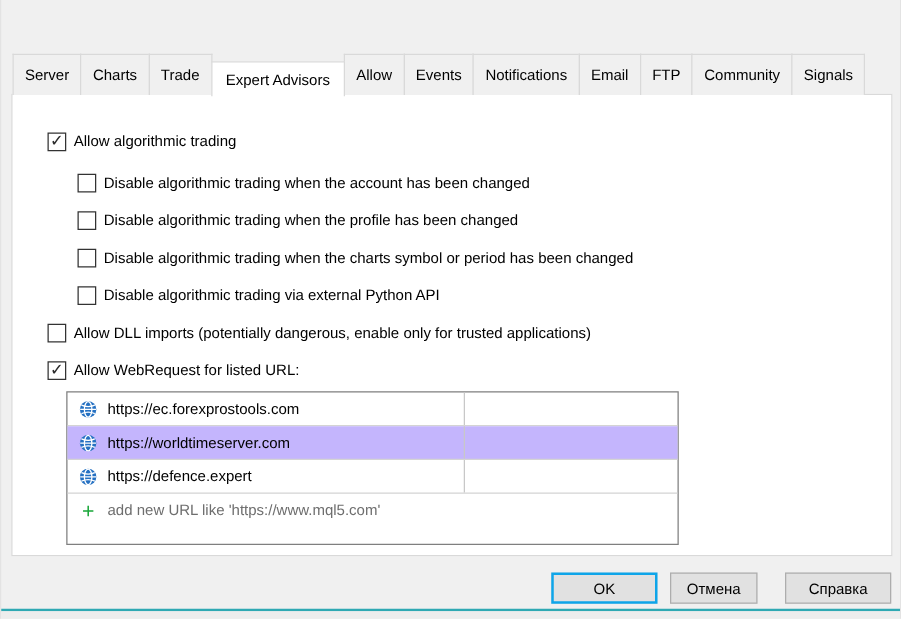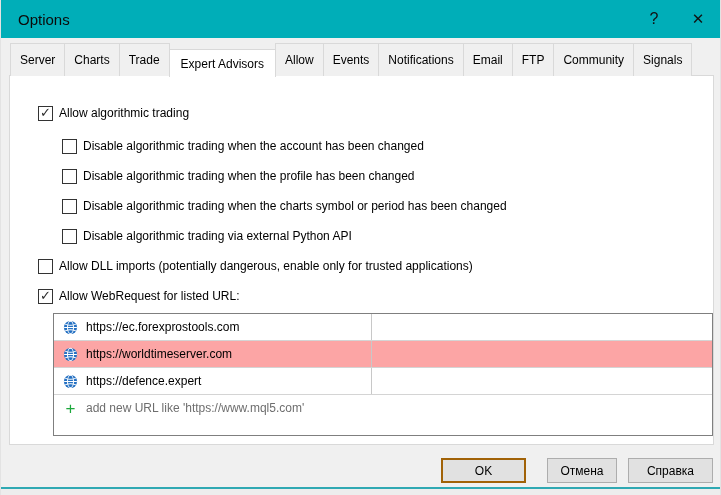--- a/index.html
+++ b/index.html
@@ -52,62 +52,55 @@
     width:15px; height:15px; background:#fff; border:1px solid #333;
     display:flex; align-items:center; justify-content:center; flex:0 0 15px;
     cursor:pointer;
   }
   .checkbox .check { display:none; font-size:13px; line-height:13px; color:#2b2b2b; margin-top:-2px; }
   .checkbox.checked .check { display:block; }
   .opt-label { font-size:12px; color:#000; margin-left:6px; white-space:nowrap; }
 
   
   .url-list {
-    position:absolute; left:43px; top:237px; width:660px; height:123px;
+    position:absolute; left:43px; top:237px; width:490px; height:123px;
     background:#fff; border:1px solid #7f7f7f;
   }
   .url-row { display:flex; align-items:stretch; height:27px; border-bottom:1px solid #d4d4d4; cursor:pointer; }
-  .url-row.selected { background:#fca5a5; }
+  .url-row.selected { background:#c4b5fd; }
   .url-cell {
     width:318px; flex:0 0 318px; display:flex; align-items:center;
     padding-left:9px; border-right:1px solid #c8c8c8;
   }
   .url-text { font-size:12px; color:#000; margin-left:8px; white-space:nowrap; }
   .globe { width:15px; height:15px; flex:0 0 15px; }
   .add-row { display:flex; align-items:center; height:26px; padding-left:9px; cursor:pointer; }
   .plus { color:#1ca83c; font-size:17px; line-height:15px; width:15px; text-align:center; font-weight:400; }
   .add-text { font-size:12px; color:#6e6e6e; margin-left:8px; white-space:nowrap; }
 
   
   .btn {
     position:absolute; top:458px; height:25px; background:#e1e1e1;
     border:1px solid #adadad; font-size:12px; color:#000; cursor:pointer;
     font-family:"Liberation Sans","DejaVu Sans",sans-serif;
     display:flex; align-items:center; justify-content:center;
   }
-  .btn.default { border:2px solid #a16207; }
+  .btn.default { border:2px solid #0ea5e9; }
   .btn-ok { left:440px; width:85px; }
-  .btn-cancel { left:546px; width:70px; }
+  .btn-cancel { left:535px; width:70px; }
   .btn-help { left:627px; width:85px; }
 
   .bottom-border { position:absolute; left:0; top:487px; width:100%; height:2px; background:#2fa9b3; }
   .below-strip { position:absolute; left:0; top:489px; width:100%; height:6px; background:#ededed; }
 </style>
 </head>
 <body>
 
 <div class="window">
 
-  <div class="titlebar">
-    <div class="title">Options</div>
-    <div class="title-controls">
-      <button class="cap-btn">?</button>
-      <button class="cap-btn close">✕</button>
-    </div>
-  </div>
 
   <div class="tabstrip">
     <div class="tab">Server</div>
     <div class="tab">Charts</div>
     <div class="tab">Trade</div>
     <div class="tab active">Expert Advisors</div>
     <div class="tab">Allow</div>
     <div class="tab">Events</div>
     <div class="tab">Notifications</div>
     <div class="tab">Email</div>

